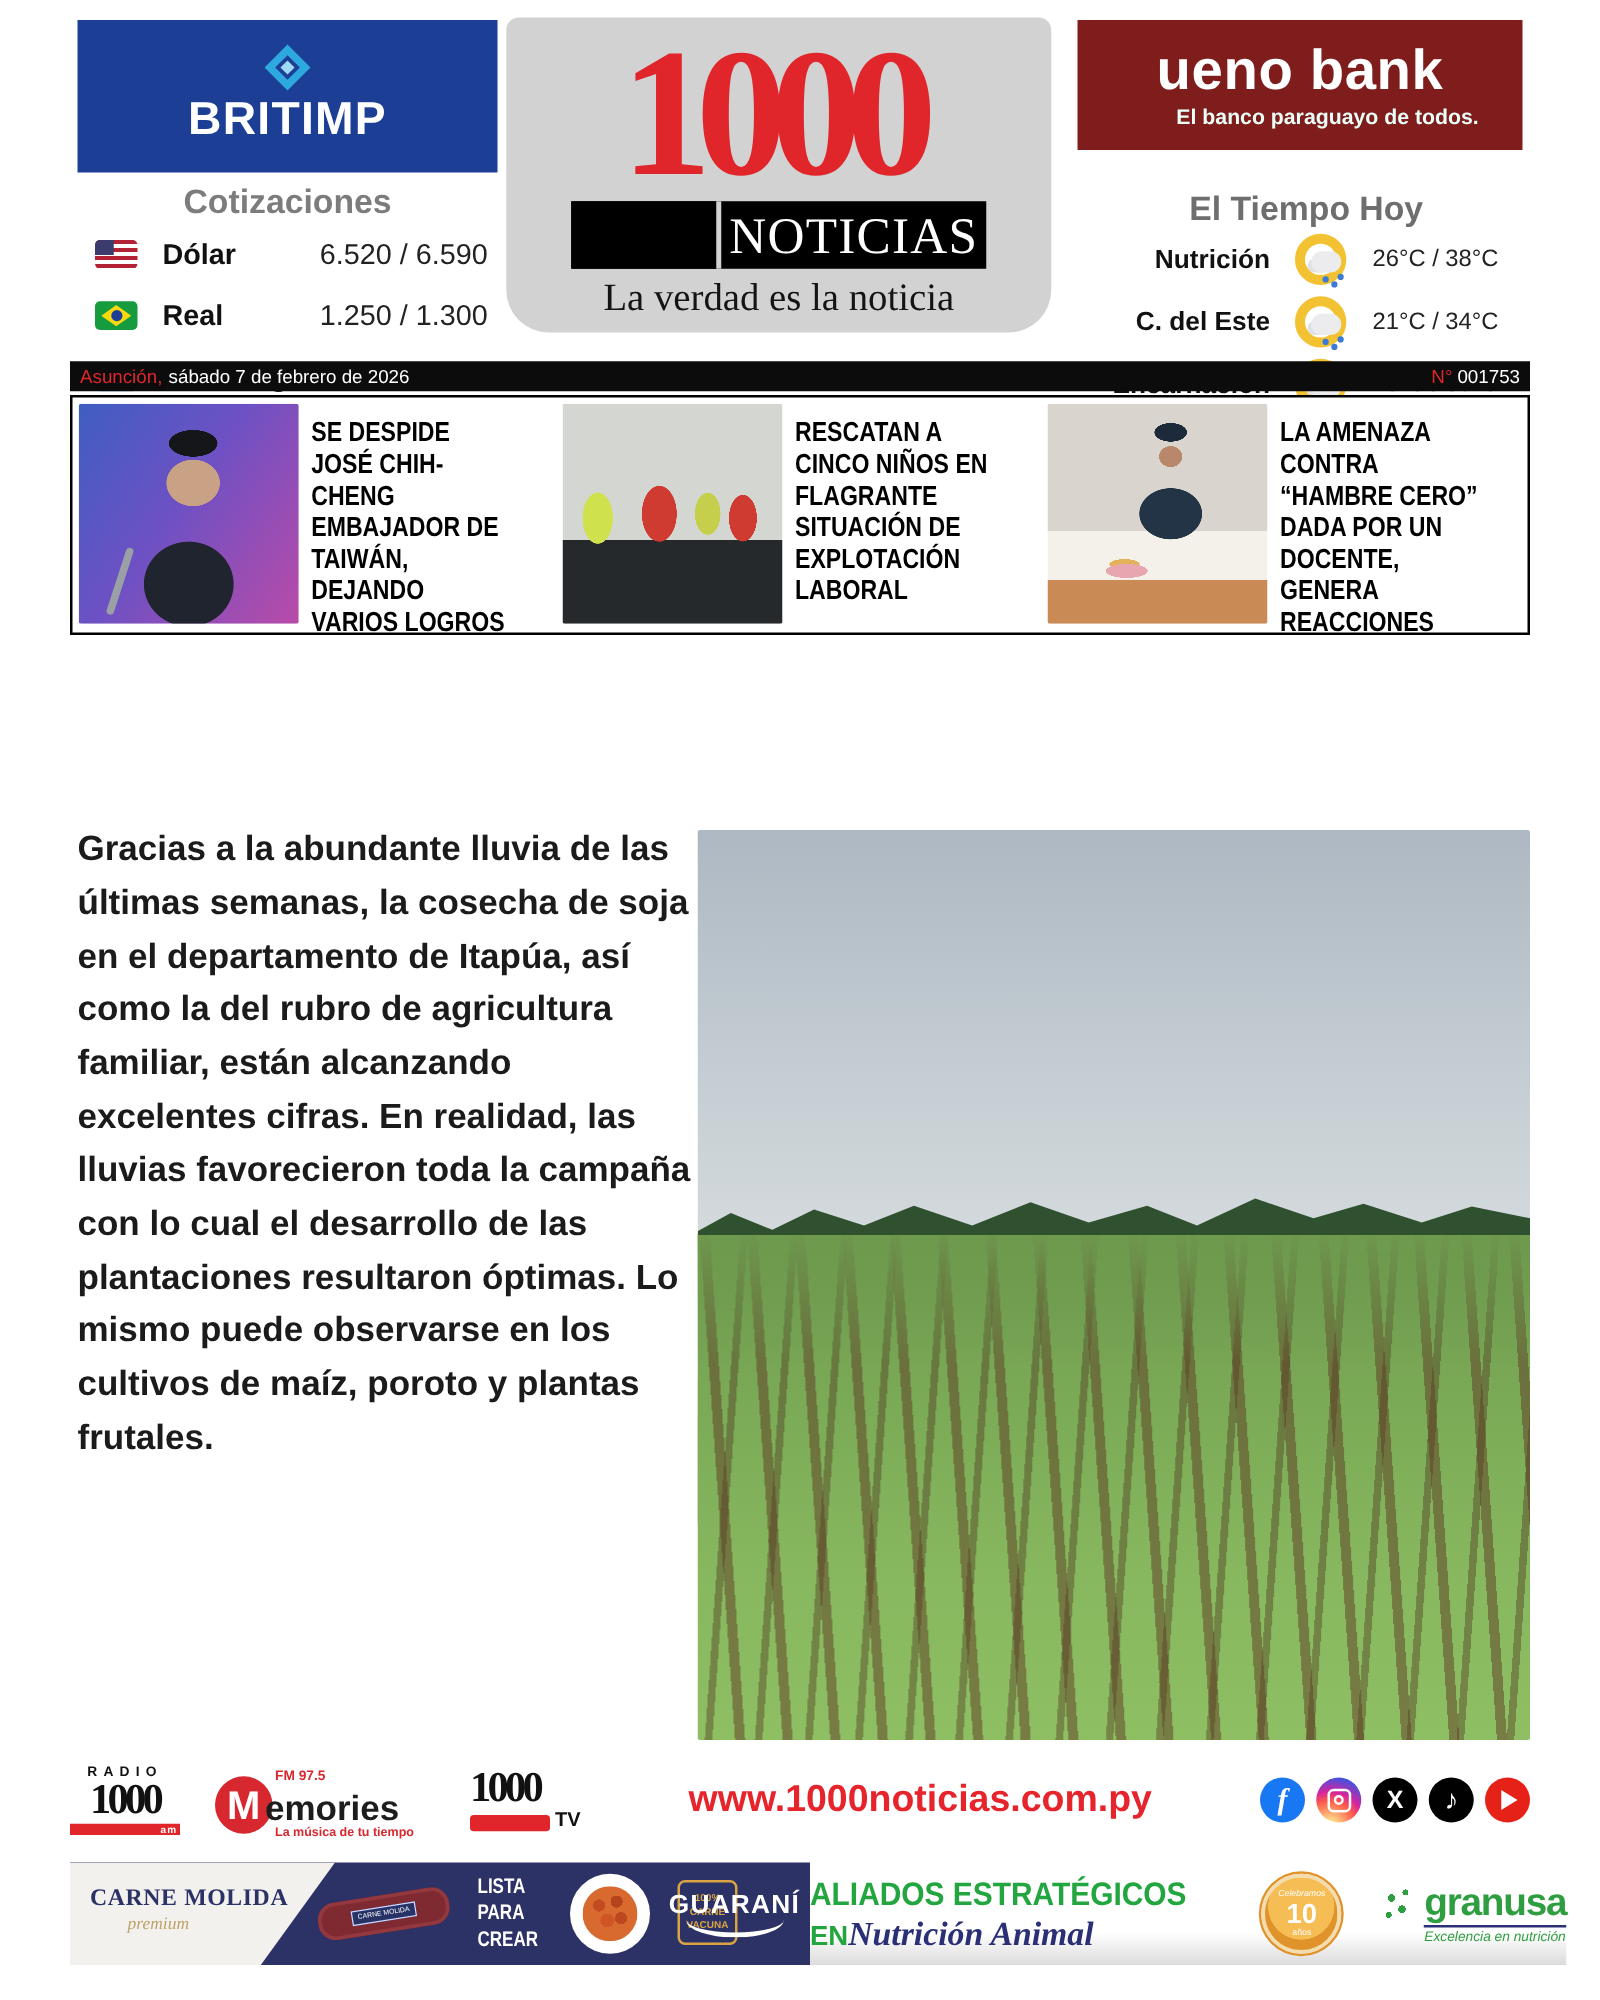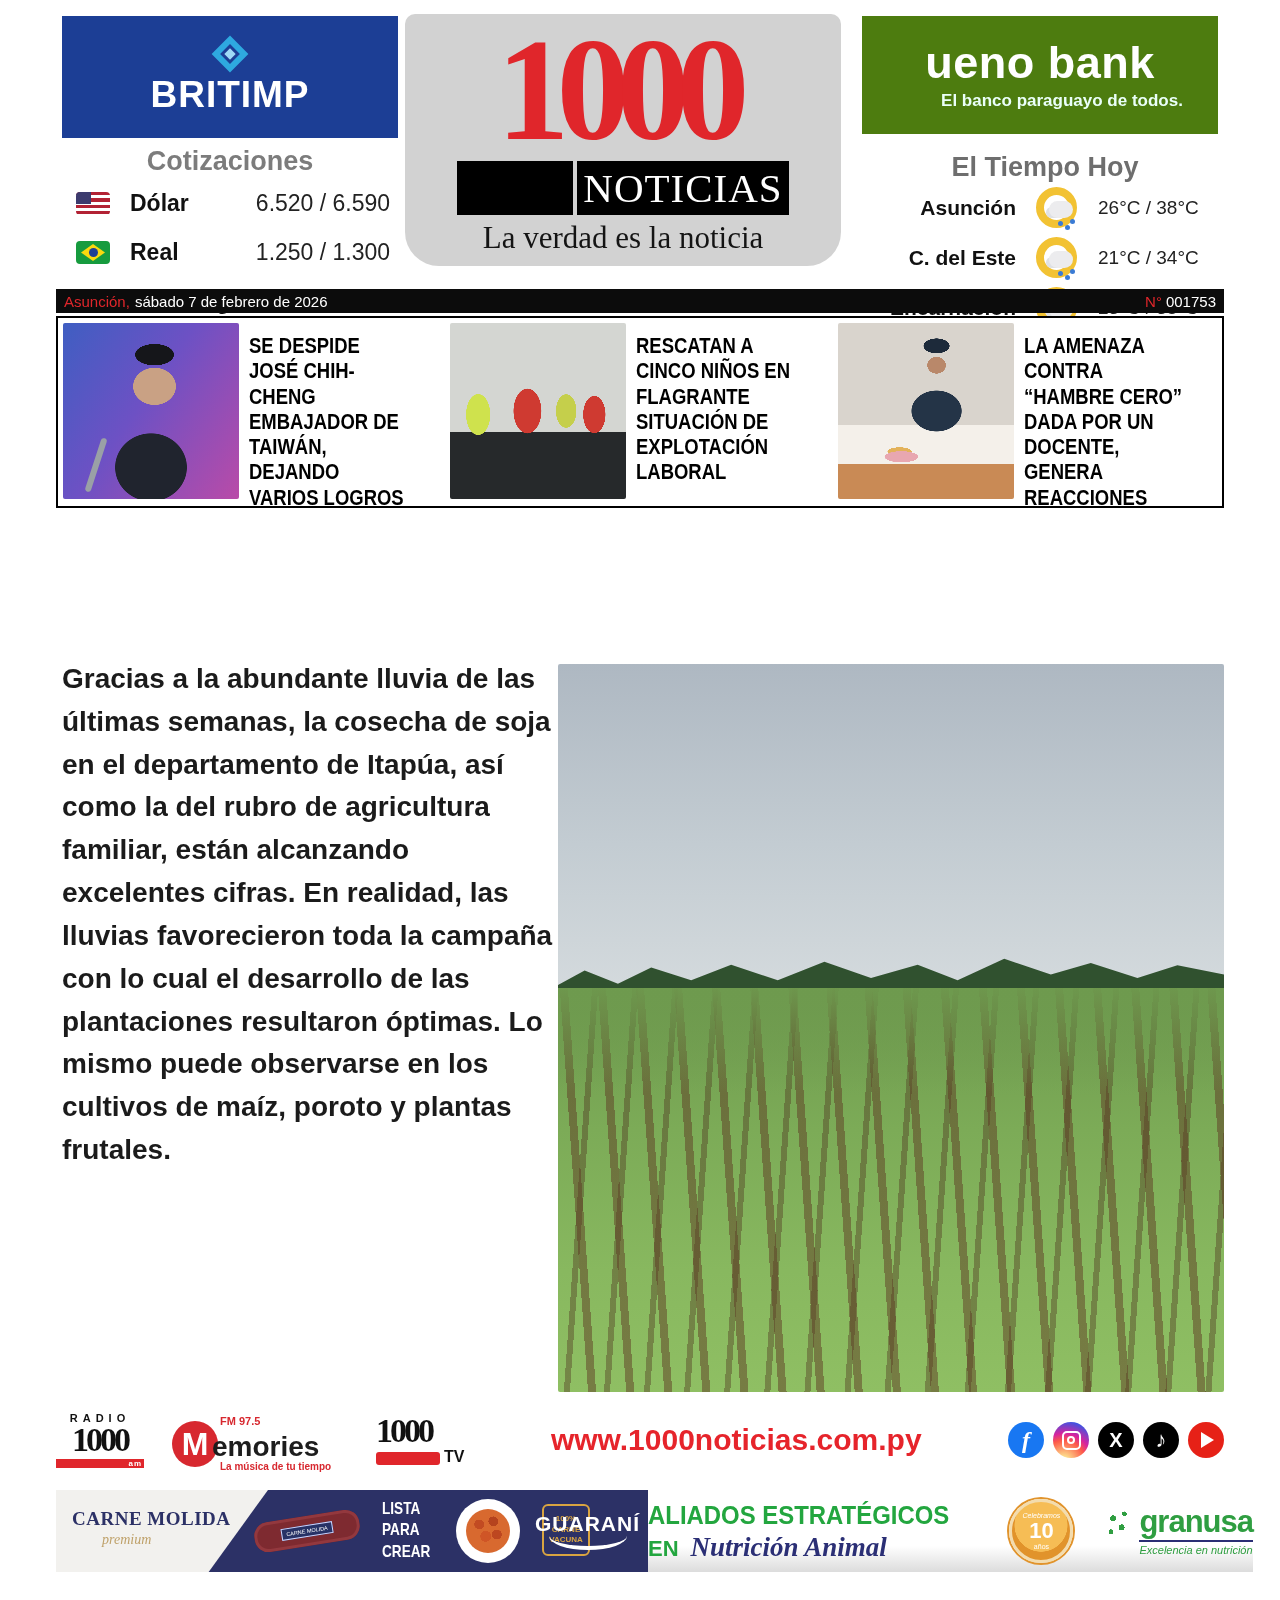--- a/index.html
+++ b/index.html
@@ -7,21 +7,21 @@
         font-family:"Liberation Sans",sans-serif;color:#111;}
 
   
   .britimp{position:absolute;left:62px;top:16px;width:336px;height:122px;background:#1c3e95;
            display:flex;flex-direction:column;align-items:center;justify-content:center;gap:5px;cursor:pointer;}
   .b-icon{width:30px;height:30px;position:relative;}
   .b-icon::before{content:"";position:absolute;inset:2px;transform:rotate(45deg);border:6px solid #2ea9e0;}
   .b-icon::after{content:"";position:absolute;inset:11px;transform:rotate(45deg);background:#9ed9f6;}
   .b-name{color:#fff;font-size:37px;font-weight:800;letter-spacing:1px;}
 
-  .ueno{position:absolute;left:862px;top:16px;width:356px;height:118px;background:#4d7c0f;
+  .ueno{position:absolute;left:862px;top:16px;width:356px;height:104px;background:#7f1d1d;
         display:flex;flex-direction:column;align-items:center;justify-content:center;cursor:pointer;}
   .u-name{color:#fff;font-size:45px;font-weight:800;letter-spacing:0.5px;line-height:1;}
   .u-tag{color:#eafff8;font-size:17px;font-weight:600;margin-top:6px;margin-left:44px;}
 
   
   .masthead{position:absolute;left:405px;top:14px;width:436px;height:252px;background:#d2d2d2;
             border-radius:10px 10px 34px 34px;display:flex;flex-direction:column;align-items:center;
             box-sizing:border-box;padding-top:2px;}
   .mh-number{font-family:"Liberation Serif",serif;font-weight:bold;font-size:146px;line-height:1.02;
              color:#e0262b;letter-spacing:-13px;margin-left:-13px;}
@@ -173,21 +173,21 @@
   .ad-badge{position:absolute;left:486px;top:14px;width:48px;height:52px;border:2px solid #d9a441;border-radius:6px;
             display:flex;flex-direction:column;align-items:center;justify-content:center;color:#d9a441;
             font-weight:800;font-size:8px;line-height:1.3;box-sizing:border-box;}
   .ad-brand{position:absolute;right:8px;top:22px;text-align:center;}
   .g-name{font-weight:900;font-size:21px;letter-spacing:1px;}
   .g-swoosh{width:78px;height:10px;border-bottom:4px solid #fff;border-radius:0 0 50% 50% / 0 0 100% 100%;margin:0 auto;}
 
   .ad-granusa{flex:1;position:relative;background:linear-gradient(180deg,#fff 0 68%,#dcdcdc 100%);
               display:flex;align-items:center;justify-content:center;gap:34px;cursor:pointer;}
   .ag-l1{color:#23a63f;font-weight:900;font-size:26px;transform:scaleX(.92);transform-origin:left;white-space:nowrap;}
-  .ag-l2{display:flex;align-items:baseline;gap:12px;margin-top:1px;}
+  .ag-l2{display:flex;align-items:baseline;gap:0;margin-top:1px;}
   .ag-en{color:#23a63f;font-weight:900;font-size:22px;}
   .ag-script{color:#2b2f75;font-family:"Liberation Serif",serif;font-style:italic;font-weight:bold;font-size:27px;}
   .ag-badge{width:58px;height:58px;border-radius:50%;flex:none;
             background:radial-gradient(circle at 50% 40%,#f6bd55 0 58%,#e1932b 59%);
             border:3px solid #f3dcae;box-shadow:0 0 0 2px #e1932b;
             display:flex;flex-direction:column;align-items:center;justify-content:center;color:#fff;}
   .ag-bt{font-size:7px;font-style:italic;line-height:1;}
   .ag-bn{font-size:22px;font-weight:900;line-height:1.1;}
   .ag-bb{font-size:7px;line-height:1;}
   .ag-brand{position:relative;padding-left:32px;}
@@ -245,21 +245,21 @@
           <i class="sun"></i>
         </span>
       <span class="cz-label">Peso Arg.</span>
       <span class="cz-value">4,2 / 4,7</span>
     </div>
   </div>
 
   <div class="tiempo">
     <div class="tw-title">El Tiempo Hoy</div>
     <div class="tw-row">
-      <span class="tw-city">Asunción</span>
+      <span class="tw-city">Nutrición</span>
       <span class="wicon">
           <i class="ring"></i>
           <i class="cloud"></i>
           <i class="d1"></i>
           <i class="d2"></i>
           <i class="d3"></i>
         </span>
       <span class="tw-temps">26°C / 38°C</span>
     </div>
     <div class="tw-row">

